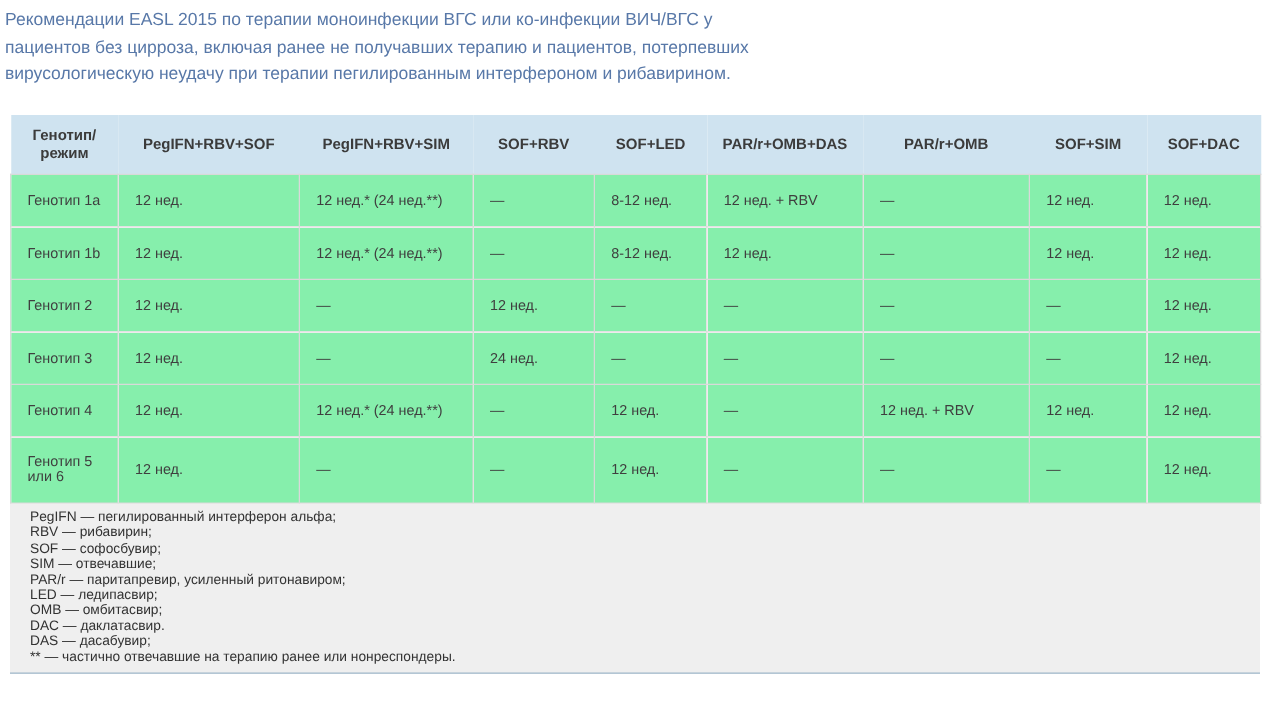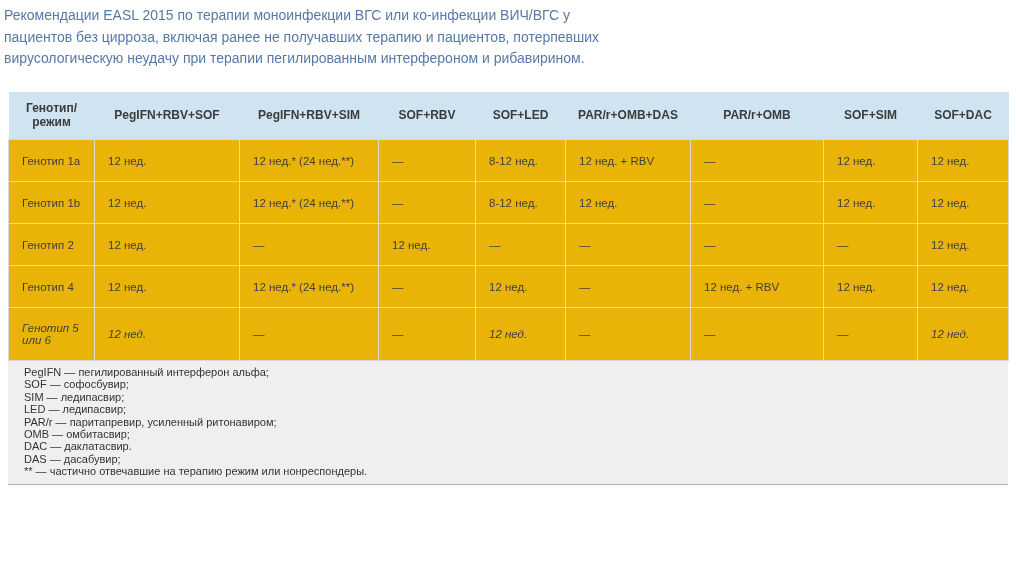--- a/index.html
+++ b/index.html
@@ -32,32 +32,32 @@
     font-weight: bold;
     font-size: 12px;
     height: 48px;
     text-align: center;
     vertical-align: middle;
     padding: 0 4px;
     border: none;
   }
   table.therapy tbody td {
     border: 1px solid #d9d9d9;
-    background: #eab308;
+    background: #86efac;
     color: #3f3f3f;
     font-size: 11.5px;
     padding: 0 6px 0 13px;
     height: 42px;
     vertical-align: middle;
     text-align: left;
     overflow: hidden;
     white-space: normal;
     margin-top: 28px;
   }
-  table.therapy tbody tr.tall td { height: 53px; font-style: italic; }
+  table.therapy tbody tr.tall td { height: 53px; }
   .legend {
     width: 1000px;
     margin-left: 8px;
     background: #efefef;
     border-bottom: 1px solid #9fb8ca;
     padding: 5px 10px 6px 16px;
     color: #333333;
     font-size: 11px;
     line-height: 12.4px;
   }
@@ -123,20 +123,31 @@
         <td>12 нед.</td>
         <td>—</td>
         <td>12 нед.</td>
         <td>—</td>
         <td>—</td>
         <td>—</td>
         <td>—</td>
         <td>12 нед.</td>
       </tr>
       <tr>
+        <td>Генотип 3</td>
+        <td>12 нед.</td>
+        <td>—</td>
+        <td>24 нед.</td>
+        <td>—</td>
+        <td>—</td>
+        <td>—</td>
+        <td>—</td>
+        <td>12 нед.</td>
+      </tr>
+      <tr>
         <td>Генотип 4</td>
         <td>12 нед.</td>
         <td>12 нед.* (24 нед.**)</td>
         <td>—</td>
         <td>12 нед.</td>
         <td>—</td>
         <td>12 нед. + RBV</td>
         <td>12 нед.</td>
         <td>12 нед.</td>
       </tr>
@@ -149,23 +160,24 @@
         <td>—</td>
         <td>—</td>
         <td>—</td>
         <td>12 нед.</td>
       </tr>
     </tbody>
   </table>
 
   <div class="legend">
     <div>PegIFN — пегилированный интерферон альфа;</div>
+    <div>RBV — рибавирин;</div>
     <div>SOF — софосбувир;</div>
-    <div>SIM — ледипасвир;</div>
+    <div>SIM — отвечавшие;</div>
+    <div>PAR/r — паритапревир, усиленный ритонавиром;</div>
     <div>LED — ледипасвир;</div>
-    <div>PAR/r — паритапревир, усиленный ритонавиром;</div>
     <div>OMB — омбитасвир;</div>
     <div>DAC — даклатасвир.</div>
     <div>DAS — дасабувир;</div>
-    <div>** — частично отвечавшие на терапию режим или нонреспондеры.</div>
+    <div>** — частично отвечавшие на терапию ранее или нонреспондеры.</div>
   </div>
 
 </div>
 
 </body></html>

